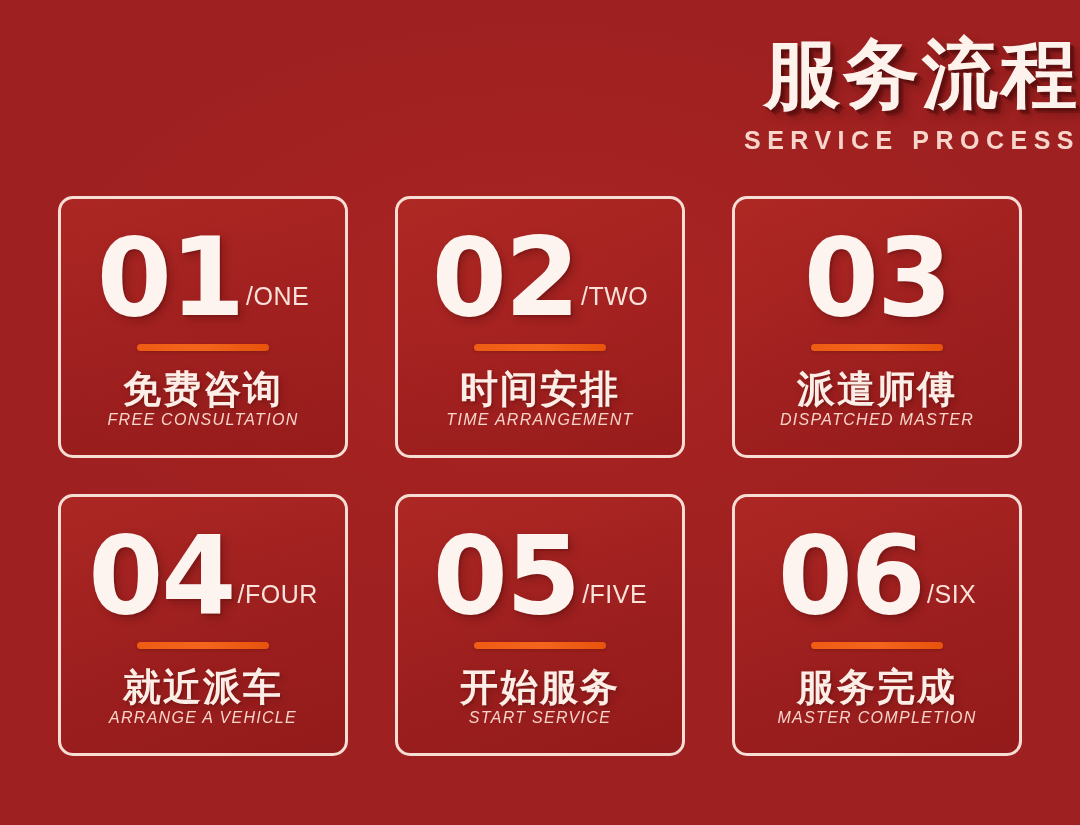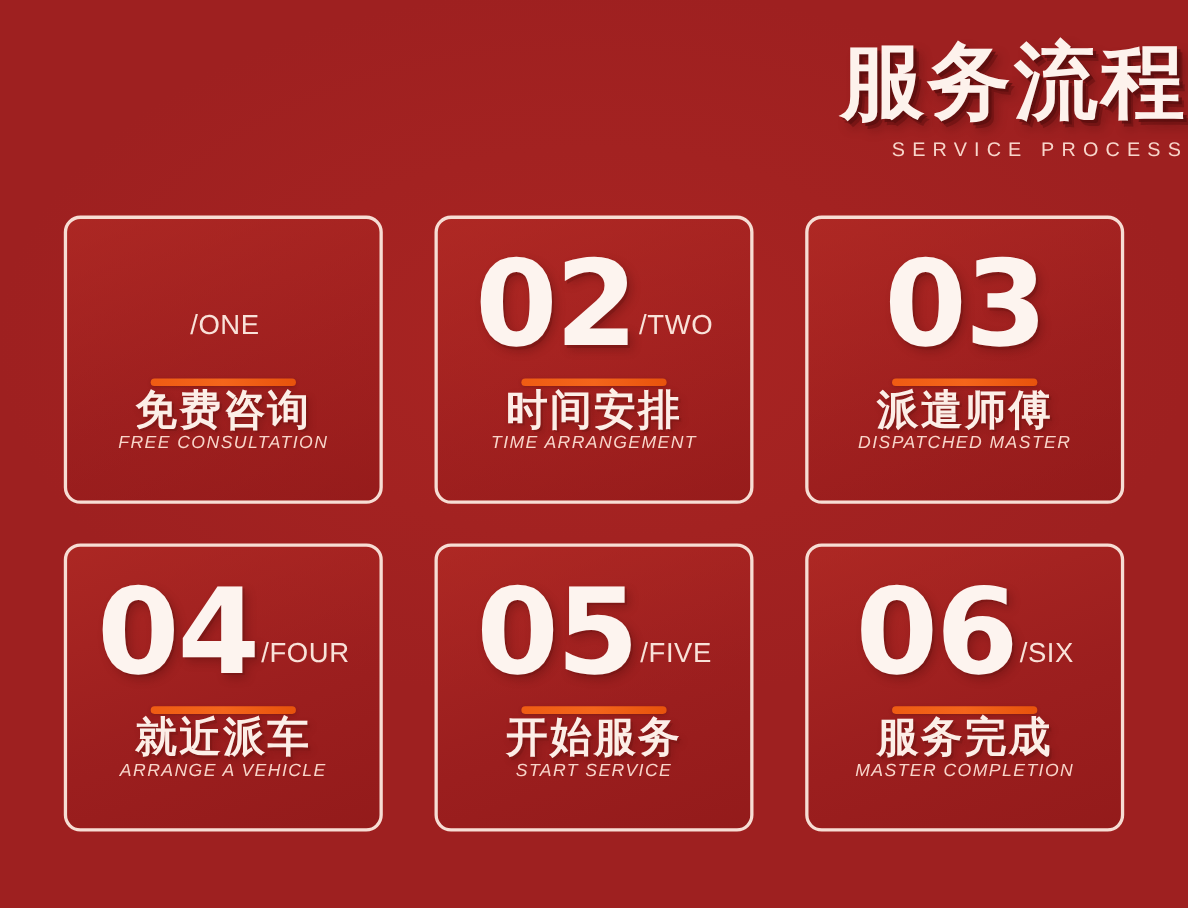--- a/index.html
+++ b/index.html
@@ -47,24 +47,24 @@
     line-height:1.05;
     text-shadow:
         3px 3px 0 rgba(90,14,14,0.75),
         5px 5px 0 rgba(90,14,14,0.45),
         7px 7px 10px rgba(60,8,8,0.35);
     font-family:"DejaVu Sans","Liberation Sans",sans-serif;
   }
 
   .title-en{
     margin-top:12px;
-    font-size:18px;
+    font-size:25px;
     color:#f8d6cb;
     letter-spacing:6.5px;
-    font-weight:400;
+    font-weight:700;
   }
 
   
   .grid{
     position:absolute;
     left:58px;
     top:196px;
     width:964px;
     display:grid;
     grid-template-columns:repeat(3, 290px);
@@ -122,20 +122,21 @@
     width:132px;
     height:7px;
     border-radius:4px;
     background:linear-gradient(90deg,#ef5c13 0%,#f4651b 50%,#e8530c 100%);
     margin-top:17px;
     box-shadow:0 1px 3px rgba(80,20,0,0.35);
   }
 
   
   .label-cn{
+    margin-top:17px;
     font-size:38px;
     font-weight:bold;
     color:#fceee7;
     letter-spacing:2px;
     line-height:1.12;
     font-family:"DejaVu Sans","Liberation Sans",sans-serif;
     text-shadow:
         2px 2px 0 rgba(110,20,18,0.35),
         3px 3px 7px rgba(70,10,10,0.25);
     white-space:nowrap;
@@ -161,20 +162,21 @@
 
   <div class="header">
     <div class="title-cn">服务流程</div>
     <div class="title-en">SERVICE PROCESS</div>
   </div>
 
   <div class="grid">
 
     <div class="card">
       <div class="num-row">
+        <span class="num">01</span>
         <span class="num-suffix">/ONE</span>
       </div>
       <div class="divider"></div>
       <div class="label-cn">免费咨询</div>
       <div class="label-en">FREE CONSULTATION</div>
     </div>
 
     <div class="card">
       <div class="num-row">
         <span class="num">02</span>

